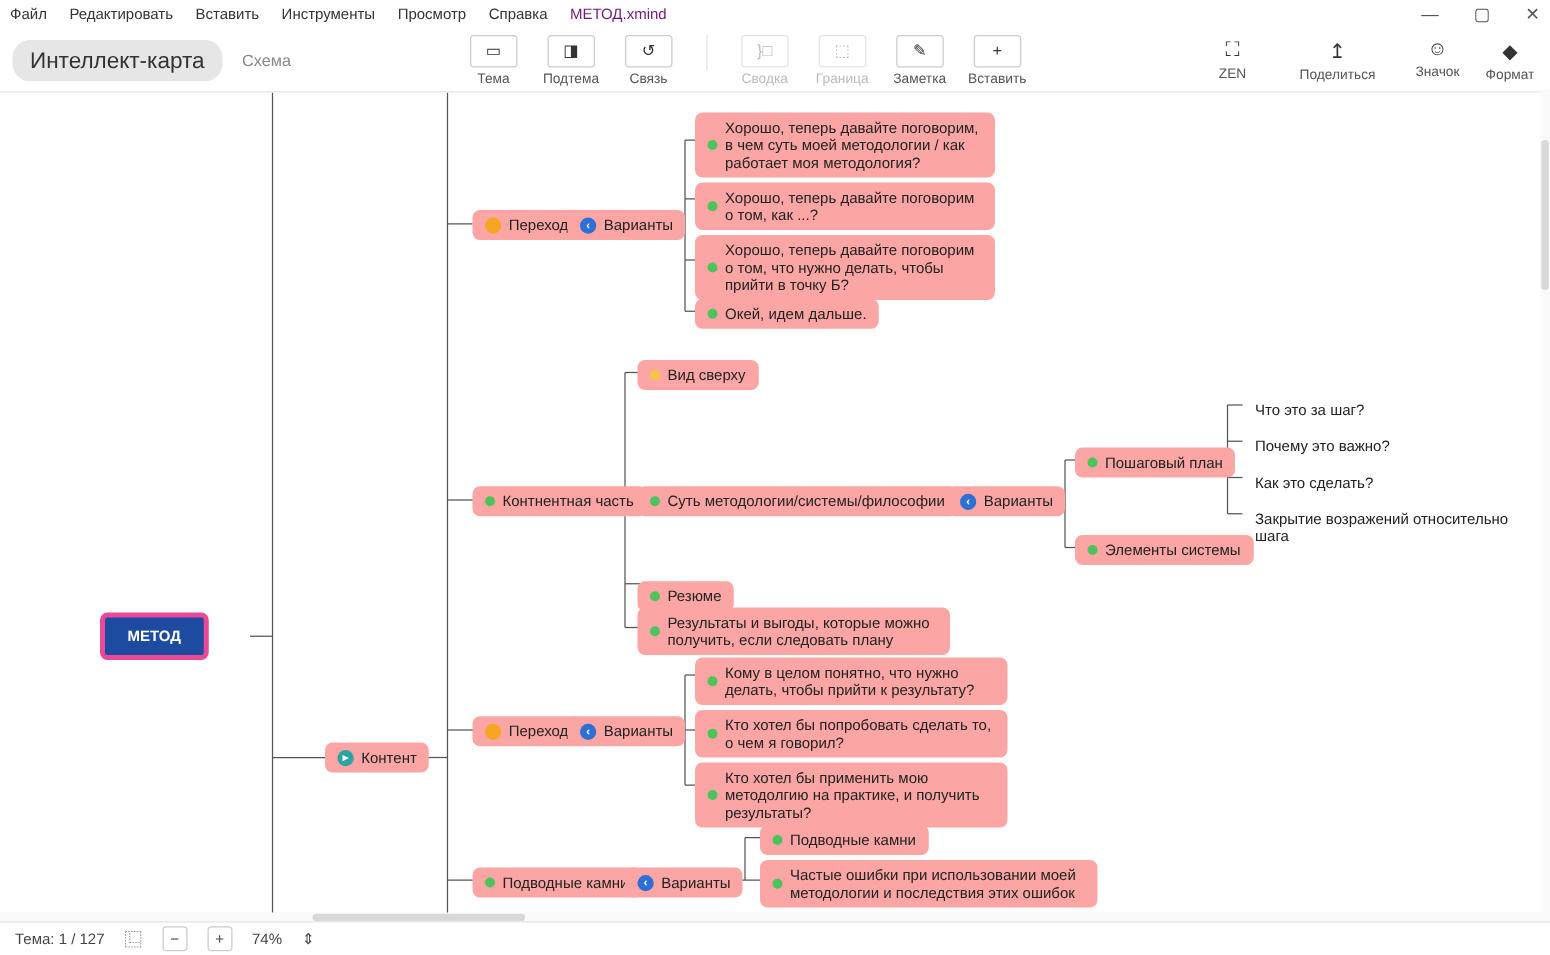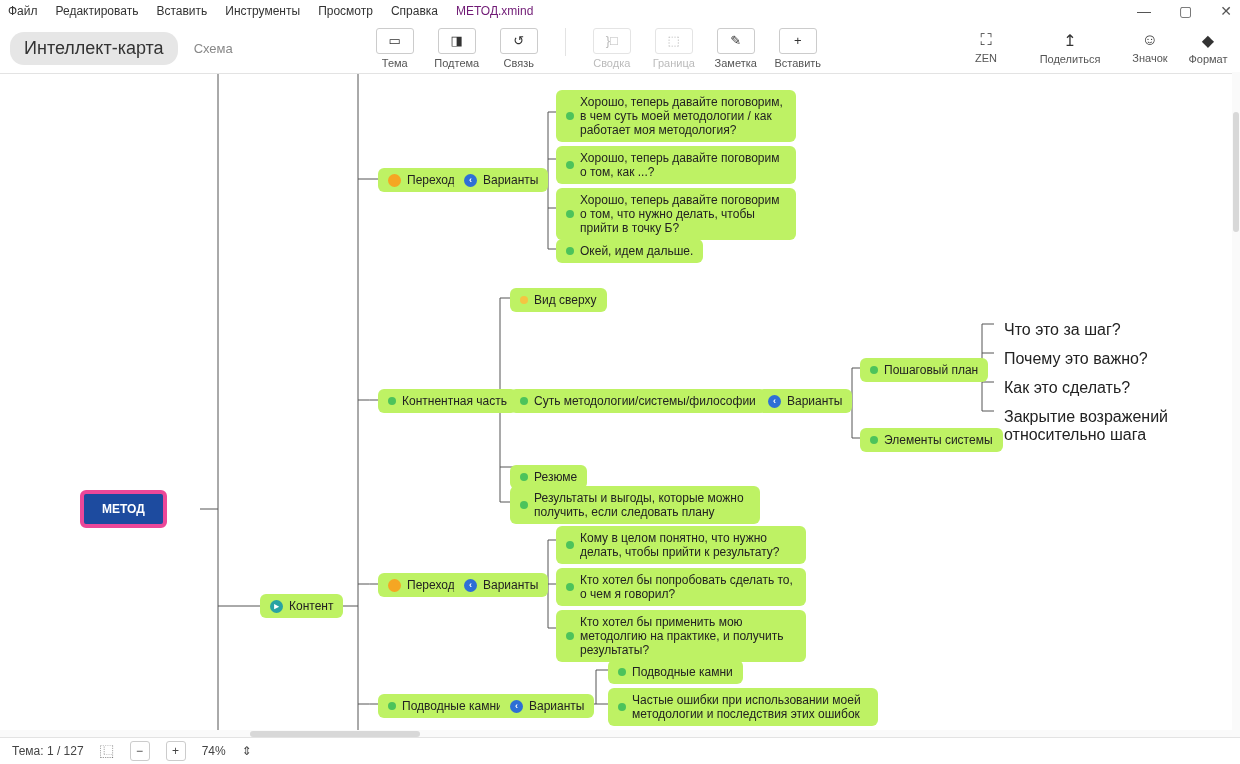--- a/index.html
+++ b/index.html
@@ -18,30 +18,30 @@
   .tb-btn .box{width:36px;height:24px;border:1px solid #ccc;border-radius:3px;display:flex;align-items:center;justify-content:center;font-size:13px}
   .tb-btn.disabled{color:#bbb}
   .tb-btn.disabled .box{border-color:#e4e4e4;color:#bbb}
   .tb-btn span.lbl{font-size:11px;margin-top:3px;color:#555}
   .tb-btn.disabled span.lbl{color:#bbb}
   .tb-sep{width:1px;height:28px;background:#e3e3e3;margin:0 6px}
   .tb-right{margin-left:auto;display:flex;align-items:flex-start;gap:40px}
   .tb-right2{display:flex;align-items:flex-start;gap:14px;margin-left:36px}
   
   .canvas-wrap{position:relative;width:100%;height:660px;overflow:hidden}
-  .node{position:absolute;background:#bef264;border-radius:6px;padding:5px 10px;display:flex;align-items:center;gap:6px;font-size:12px;color:#222;max-width:250px}
+  .node{position:absolute;background:#fca5a5;border-radius:6px;padding:5px 10px;display:flex;align-items:center;gap:6px;font-size:12px;color:#222;max-width:250px}
   .dot{width:8px;height:8px;border-radius:50%;flex:0 0 auto}
   .dot.green{background:#4cc35b}
   .dot.yellow{background:#f5c542}
   .ic{width:13px;height:13px;border-radius:50%;flex:0 0 auto;display:flex;align-items:center;justify-content:center;color:#fff;font-size:9px;font-weight:bold}
   .ic.teal{background:#29a3a3}
   .ic.orange{background:#f5a623}
   .ic.blue{background:#2e6fd6}
   .root{background:#1d4b9f;border:4px solid #ec4899;color:#fff;font-weight:bold;font-size:12px;border-radius:6px;padding:8px 18px}
-  .leaf{background:transparent;font-size:16px;color:#222}
+  .leaf{background:transparent;font-size:12px;color:#222}
   svg.wires{position:absolute;left:0;top:0;width:100%;height:100%;pointer-events:none}
   svg.wires path,svg.wires line{stroke:#555;stroke-width:1;fill:none}
   
   .statusbar{position:absolute;bottom:0;left:0;right:0;height:26px;border-top:1px solid #e3e3e3;display:flex;align-items:center;justify-content:flex-start;padding:0 12px;gap:16px;background:#fff;font-size:12px;color:#444}
   .hscroll{position:absolute;bottom:26px;left:0;right:0;height:8px;background:#fafafa}
   .hscroll-thumb{position:absolute;height:6px;top:1px;background:#d8d8d8;border-radius:3px}
   .vscroll{position:absolute;right:0;top:72px;bottom:34px;width:8px;background:#fafafa}
   .vscroll-thumb{position:absolute;width:6px;left:1px;background:#d8d8d8;border-radius:3px}
   .sb-btn{border:1px solid #ccc;border-radius:3px;width:18px;height:18px;display:flex;align-items:center;justify-content:center;font-size:12px}
   .sb-mapico{font-size:14px}

